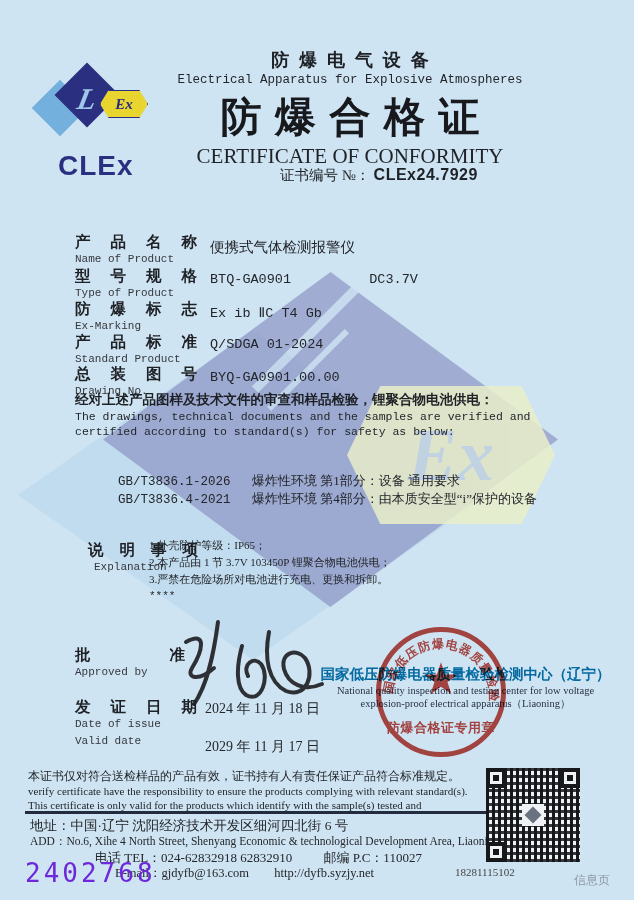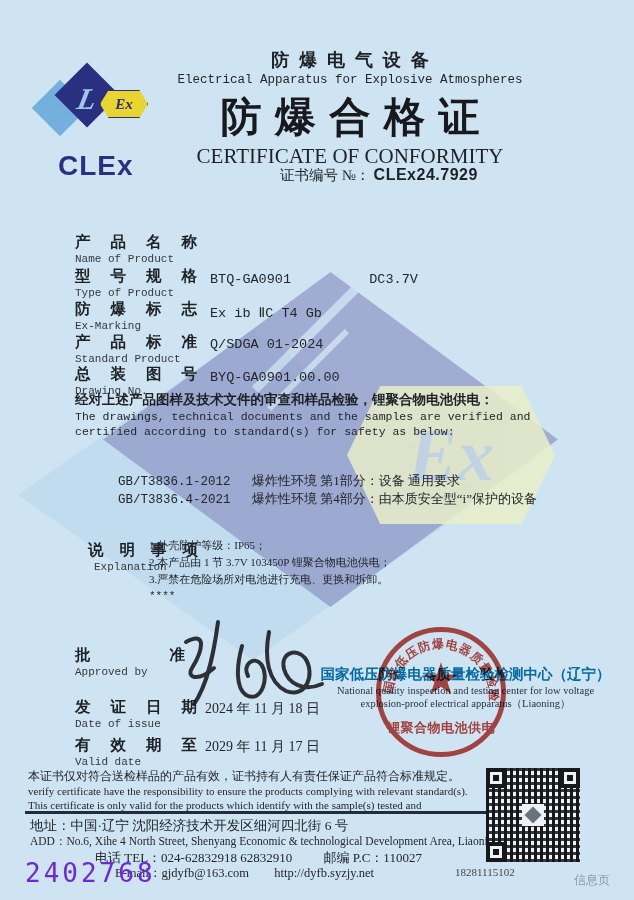--- a/index.html
+++ b/index.html
@@ -134,20 +134,21 @@
   </div>
   <div class="abs certno">
     <span>证书编号 №：</span>
     <b>CLEx24.7929</b>
   </div>
 
 
   <div class="row" style="top:232px;">
     <span class="lab-zh">产品名称</span>
     <span class="lab-en">Name of Product</span>
+    <div class="val" style="top:6px;">便携式气体检测报警仪</div>
   </div>
 
   <div class="row" style="top:266px;">
     <span class="lab-zh">型号规格</span>
     <span class="lab-en">Type of Product</span>
     <div class="val mono" style="top:6px;">
       <span>BTQ-GA0901</span>
       <span style="display:inline-block;width:62px;"></span>
       <span>DC3.7V</span>
     </div>
@@ -171,21 +172,21 @@
     <div class="val mono" style="top:6px;">BYQ-GA0901.00.00</div>
   </div>
 
   <div class="abs verify">
     <div class="zh">经对上述产品图样及技术文件的审查和样品检验，锂聚合物电池供电：</div>
     <div class="en">The drawings, technical documents and the samples are verified and</div>
     <div class="en">certified according to standard(s) for safety as below:</div>
   </div>
 
   <div class="std" style="top:471px;">
-    <span class="code">GB/T3836.1-2012</span>
+    <span class="code">GB/T3836.1-2026</span>
     <span class="desc">爆炸性环境 第1部分：设备 通用要求</span>
   </div>
   <div class="std" style="top:489px;">
     <span class="code">GB/T3836.4-2021</span>
     <span class="desc">爆炸性环境 第4部分：由本质安全型“i”保护的设备</span>
   </div>
 
   <div class="row" style="top:540px;left:88px;">
     <span class="lab-zh" style="width:110px;">说明事项</span>
     <span class="lab-en" style="margin-left:6px;">Explanation</span>
@@ -220,30 +221,29 @@
     <div class="seal-ring"></div>
     <svg width="130" height="130" viewBox="0 0 130 130" style="position:absolute;left:0;top:0;">
       <defs>
           <path id="arc" d="M 16 70 A 49 49 0 1 1 114 70"></path>
         </defs>
       <text fill="#c23b34" font-size="12" font-weight="bold" letter-spacing="1">
         <textPath href="#arc" startOffset="2%">国家低压防爆电器质量检验检测中心</textPath>
       </text>
     </svg>
     <div class="seal-star">★</div>
-    <div class="seal-banner">锂聚合物电池供电</div>
+    <div class="seal-banner">防爆合格证专用章</div>
   </div>
 
   <div class="row" style="top:697px;">
     <span class="lab-zh">发证日期</span>
     <span class="lab-en">Date of issue</span>
     <div class="date-val">2024 年 11 月 18 日</div>
   </div>
   <div class="row" style="top:735px;">
-    <span class="lab-zh">有效期至</span>
     <span class="lab-en">Valid date</span>
     <div class="date-val">2029 年 11 月 17 日</div>
   </div>
 
   <div class="abs disc">
     <div class="zh">本证书仅对符合送检样品的产品有效，证书持有人有责任保证产品符合标准规定。</div>
     <div class="en">verify certificate have the responsibility to ensure the products complying with relevant standard(s).</div>
     <div class="en">This certificate is only valid for the products which identify with the sample(s) tested and</div>
   </div>
 

